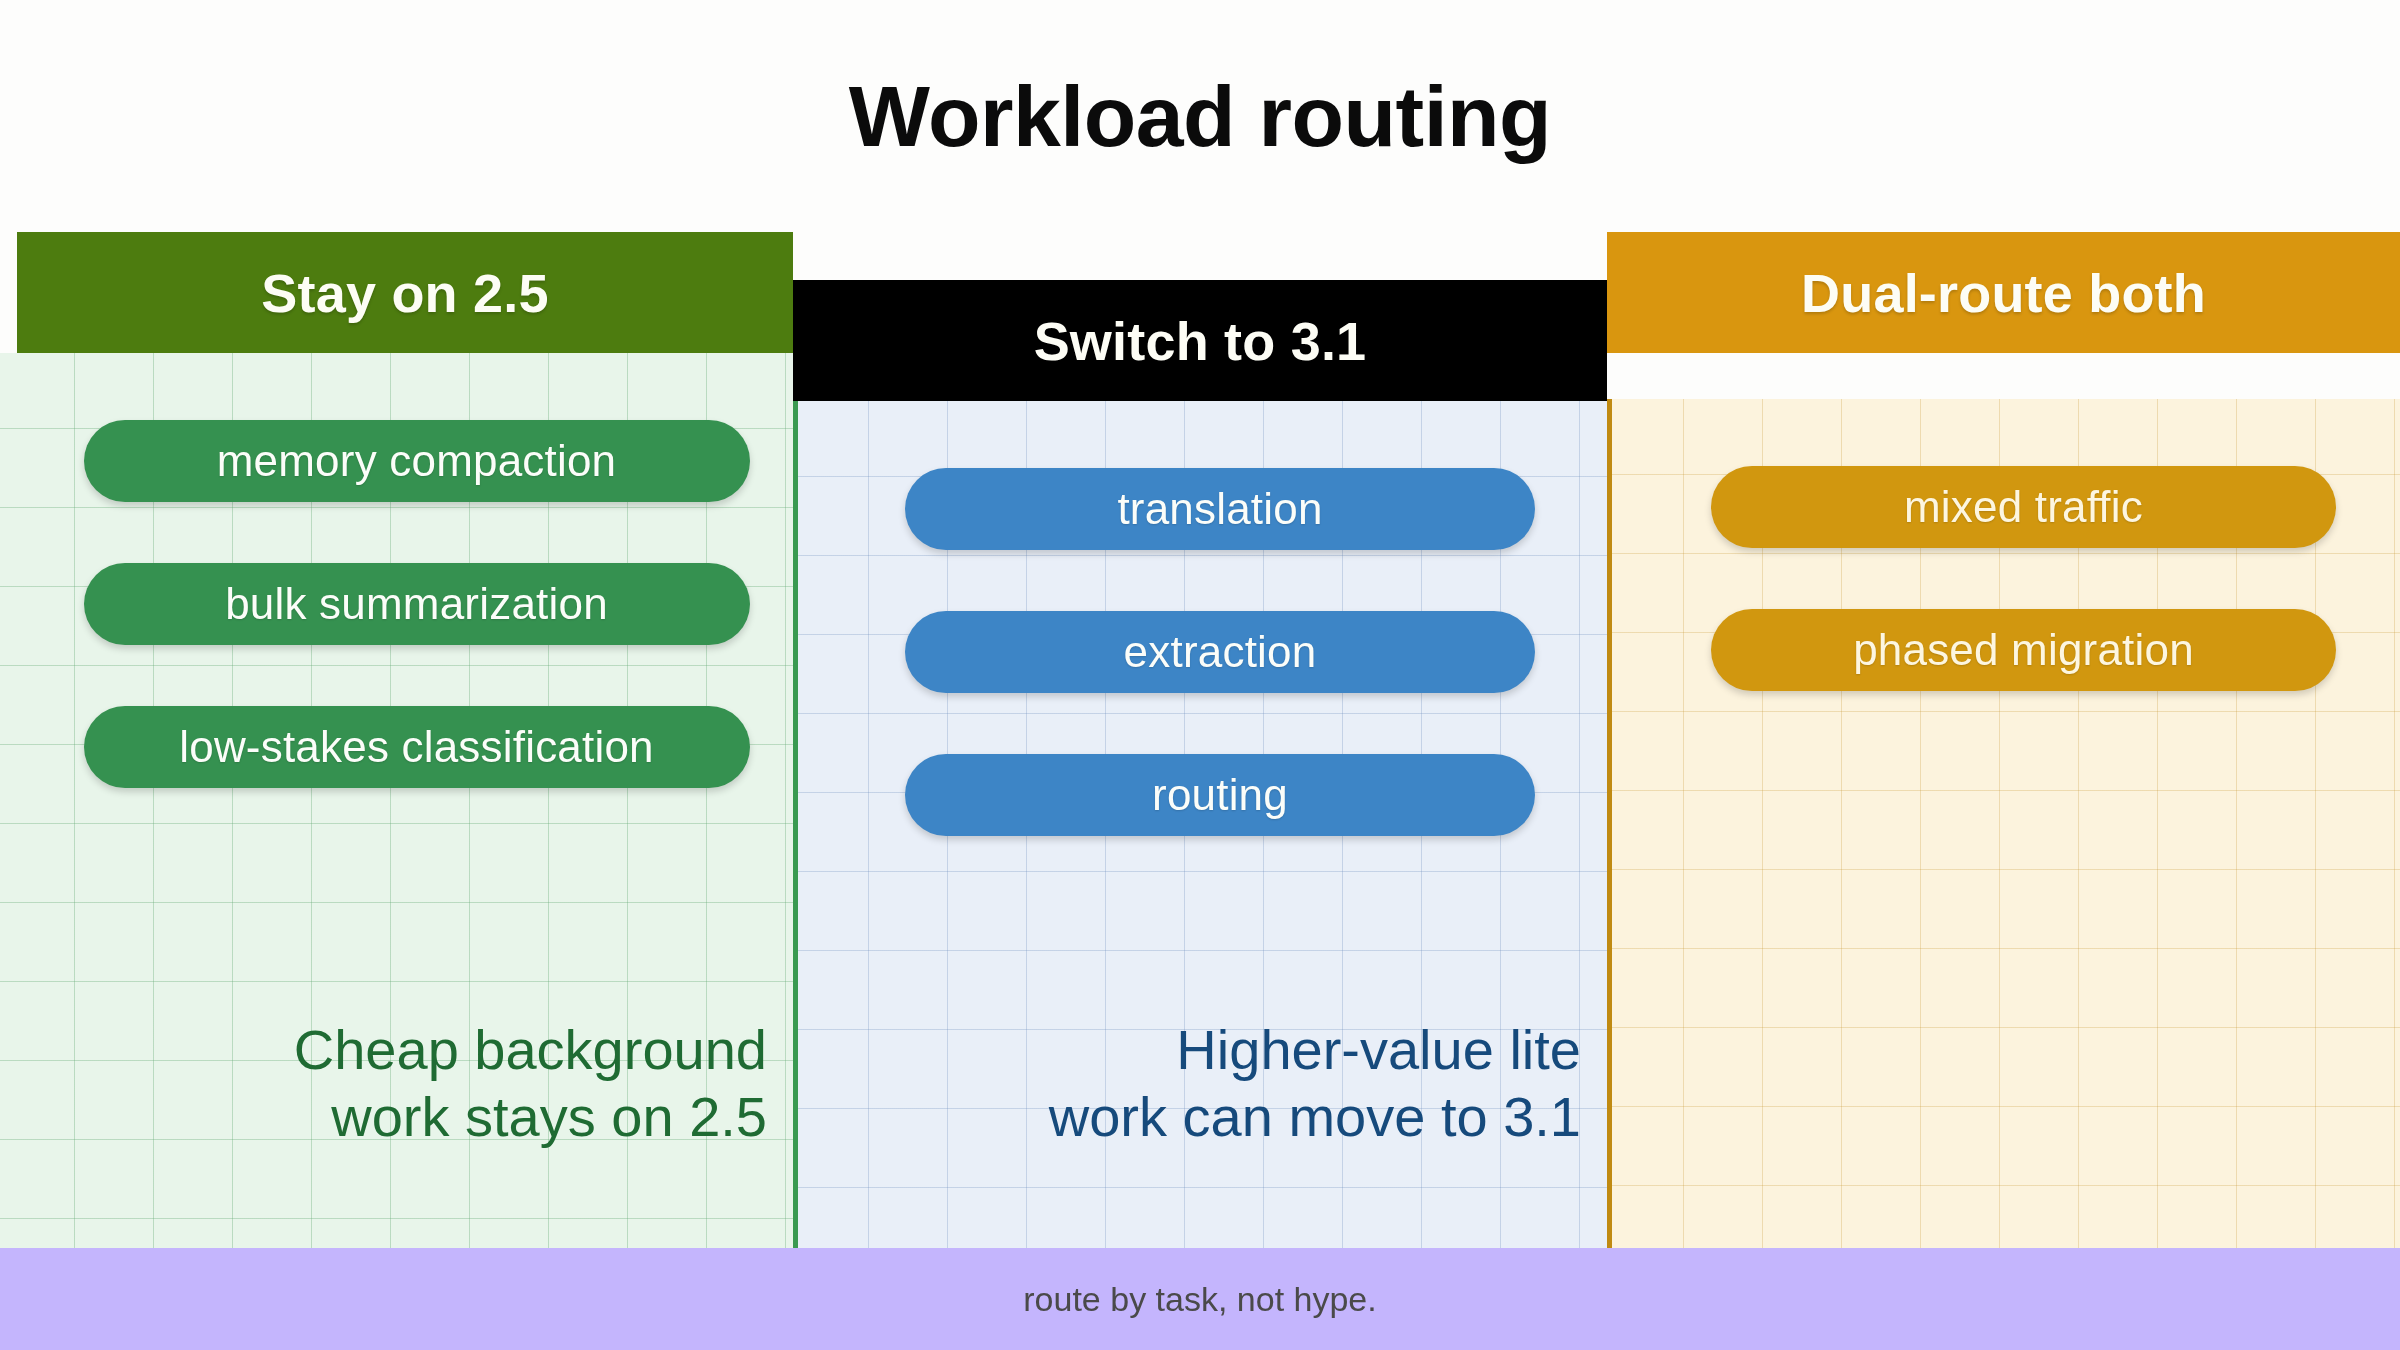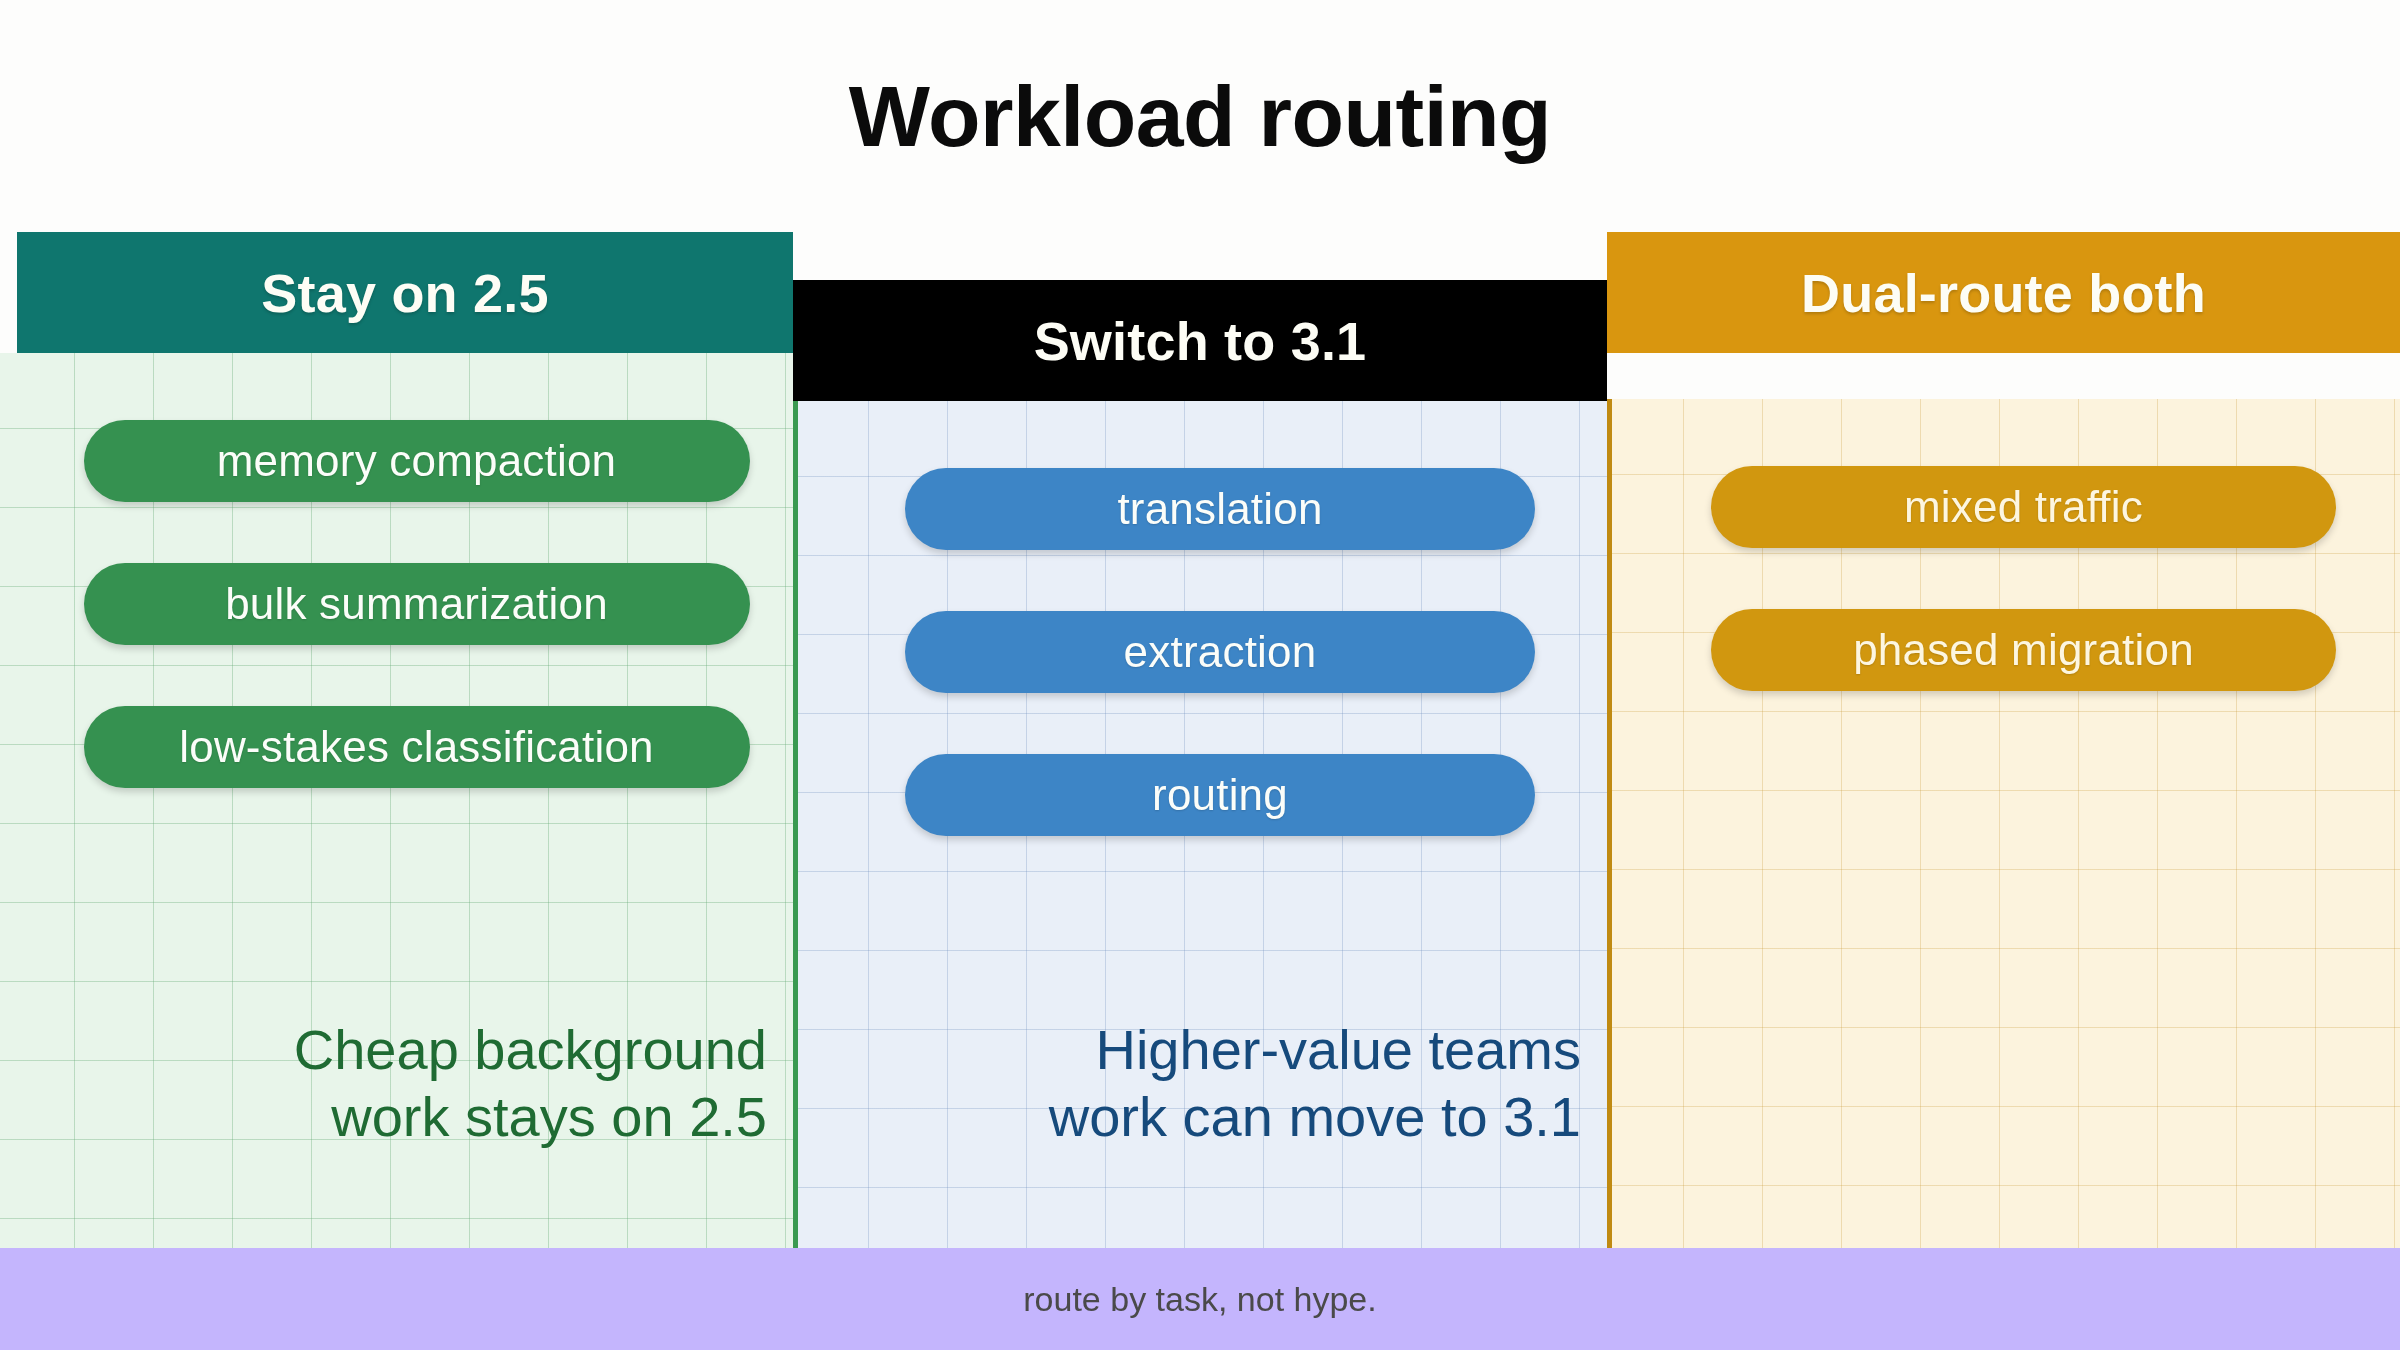--- a/index.html
+++ b/index.html
@@ -60,21 +60,21 @@
     flex: 0 0 121px;
     display: flex;
     align-items: center;
     justify-content: center;
     color: #fdfdf5;
     font-size: 54px;
     font-weight: 700;
     letter-spacing: 0.2px;
     text-shadow: 0 2px 3px rgba(0,0,0,0.18);
   }
-  .col-green  .col-head { background: #0f766e; margin-left: 17px; }
+  .col-green  .col-head { background: #4d7c0f; margin-left: 17px; }
   .col-blue   .col-head { background: #000000; margin-top: 48px; }
   .col-orange .col-head { background: #d9960f; }
 
   .col-body {
     flex: 1 1 auto;
     position: relative;
     display: flex;
     flex-direction: column;
     padding-top: 67px;
     padding-left: 40px;
@@ -195,21 +195,21 @@
 
   <div class="column col-blue">
     <div class="col-head">Switch to 3.1</div>
     <div class="col-body">
       <div class="pill-stack">
         <div class="pill">translation</div>
         <div class="pill">extraction</div>
         <div class="pill">routing</div>
       </div>
       <div class="summary">
-        <span class="line">Higher-value teams</span>
+        <span class="line">Higher-value lite</span>
         <span class="line">work can move to 3.1</span>
       </div>
     </div>
   </div>
 
   <div class="column col-orange">
     <div class="col-head">Dual-route both</div>
     <div class="col-body">
       <div class="pill-stack">
         <div class="pill">mixed traffic</div>

